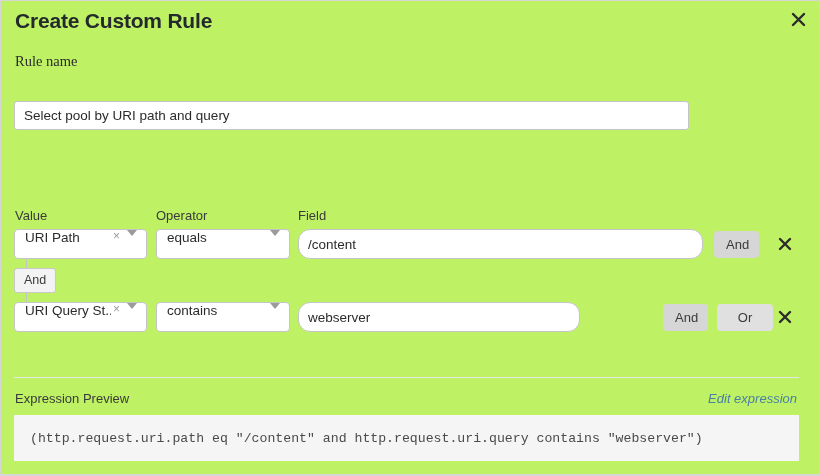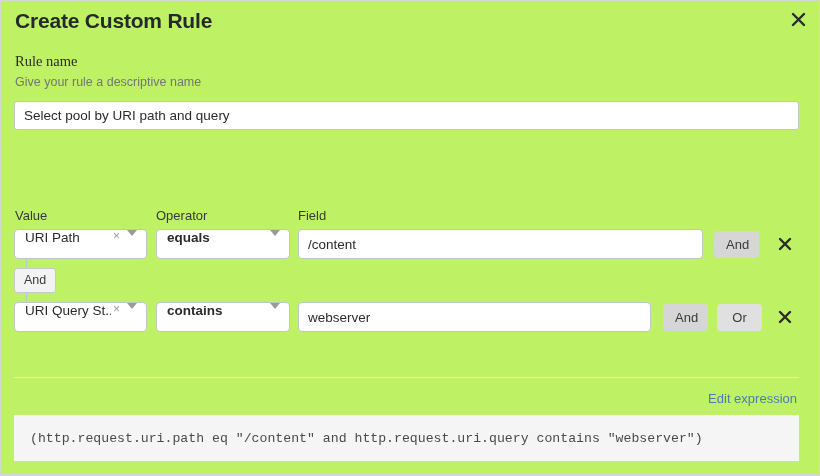--- a/index.html
+++ b/index.html
@@ -60,21 +60,21 @@
     position: absolute;
     left: 14px;
     top: 74px;
     font-size: 12.5px;
     color: #757575;
   }
   .rule-name-input {
     position: absolute;
     left: 13px;
     top: 100px;
-    width: 785px;
+    width: 675px;
     height: 29px;
     box-sizing: border-box;
     border: 1px solid #c4c4c4;
     border-radius: 3px;
     padding: 0 9px;
     font-family: "Liberation Sans", sans-serif;
     font-size: 13.5px;
     color: #2b2b2b;
     background: #fff;
     outline: none;
@@ -141,59 +141,59 @@
     width: 0; height: 0;
     border-left: 5px solid transparent;
     border-right: 5px solid transparent;
     border-top: 6px solid #9a9a9a;
     margin-left: 2px;
     margin-right: 3px;
     flex: none;
   }
 
   .field-select { left: 13px; width: 133px; }
-  .op-select    { left: 155px; width: 134px; font-weight: bold; }
+  .op-select    { left: 155px; width: 134px; }
 
   .value-input {
     position: absolute;
     box-sizing: border-box;
     left: 297px;
     height: 30px;
     border: 1px solid #c4c4c4;
-    border-radius: 4px;
+    border-radius: 12px;
     padding: 0 9px;
     font-family: "Liberation Sans", sans-serif;
     font-size: 13.5px;
     color: #2b2b2b;
     background: #fff;
     outline: none;
   }
   .value-input.w-long  { width: 405px; }
-  .value-input.w-short { width: 353px; }
+  .value-input.w-short { width: 282px; }
 
   .logic-btn {
     position: absolute;
     box-sizing: border-box;
     height: 27px;
     top: 2px;
     border: none;
     border-radius: 4px;
     background: #e0e0e0;
     color: #3a3a3a;
     font-family: "Liberation Sans", sans-serif;
     font-size: 13px;
     cursor: pointer;
     padding: 0 12px;
     line-height: 27px;
   }
   .logic-btn.selected { background: #d6d6d6; }
 
   .row1-and { left: 713px; width: 45px; }
   .row2-and { left: 662px; width: 45px; }
-  .row2-or  { left: 716px; width: 45px; }
+  .row2-or  { left: 716px; width: 56px; }
 
   .del-btn {
     position: absolute;
     top: 3px;
     width: 24px;
     height: 24px;
     display: flex;
     align-items: center;
     justify-content: center;
     background: none;
@@ -256,20 +256,21 @@
     color: #3a3a3a;
   }
   .edit-expr-link {
     position: absolute;
     right: 22px;
     top: 390px;
     font-size: 13px;
     color: #4a7fa8;
     text-decoration: none;
     cursor: pointer;
+    font-style: italic;
   }
   .expr-box {
     position: absolute;
     left: 13px;
     top: 414px;
     width: 785px;
     height: 46px;
     box-sizing: border-box;
     background: #f5f5f5;
     display: flex;
@@ -296,21 +297,20 @@
 <div class="modal">
 
   <div class="modal-title">Create Custom Rule</div>
   <button class="close-btn" aria-label="Close">
     <svg width="15" height="15" viewBox="0 0 15 15">
       <path d="M2 2 L13 13 M13 2 L2 13" stroke="currentColor" stroke-width="2.4" stroke-linecap="round" fill="none"></path>
     </svg>
   </button>
 
   <div class="section-label rule-name-label">Rule name</div>
-  <div class="rule-name-help">Give your rule a descriptive name</div>
   <input class="rule-name-input" type="text" value="Select pool by URI path and query" style="">
 
 
   <div class="col-head field">Value</div>
   <div class="col-head operator">Operator</div>
   <div class="col-head value">Field</div>
 
   <div class="cond-row row1">
     <div class="select-box field-select">
       <span class="sel-text">URI Path</span>
@@ -348,17 +348,18 @@
     <button class="logic-btn selected row2-and">And</button>
     <button class="logic-btn row2-or">Or</button>
     <button class="del-btn row2-del" aria-label="Delete condition">
       <svg width="14" height="14" viewBox="0 0 14 14">
         <path d="M2 2 L12 12 M12 2 L2 12" stroke="currentColor" stroke-width="2.4" stroke-linecap="round" fill="none"></path>
       </svg>
     </button>
   </div>
 
   <div class="divider"></div>
+  <div class="expr-label">Expression Preview</div>
   <a class="edit-expr-link">Edit expression</a>
   <div class="expr-box">(http.request.uri.path eq "/content" and http.request.uri.query contains "webserver")</div>
 
   <div class="bottom-rule"></div>
 </div>
 
 </body></html>

